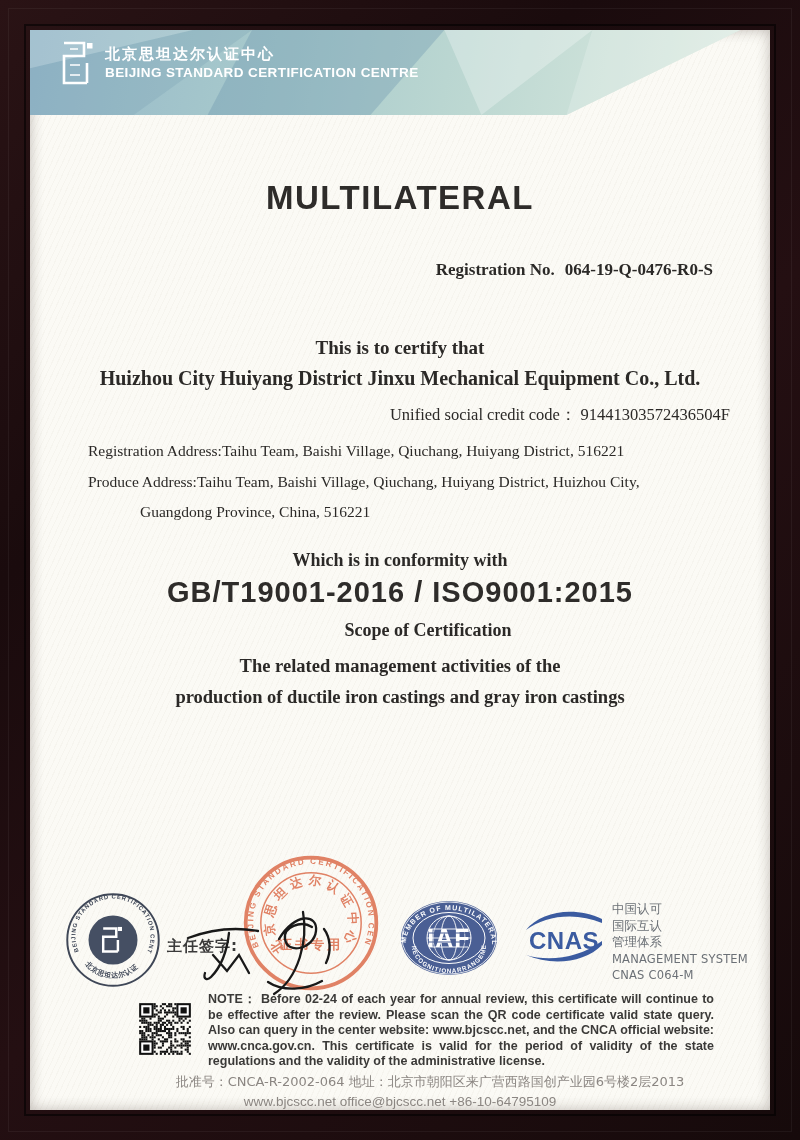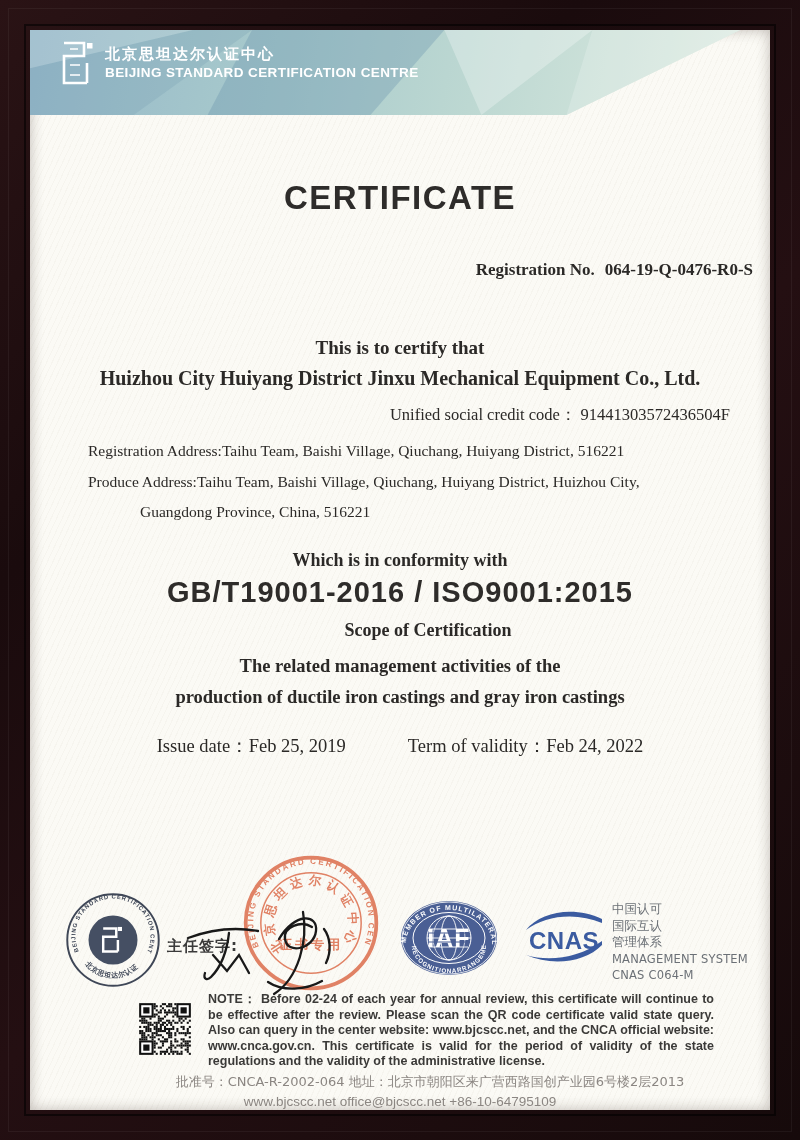--- a/index.html
+++ b/index.html
@@ -46,21 +46,21 @@
   .f4{background:rgba(110,150,175,0.22);clip-path:polygon(0 45%,22% 0,30% 0,14% 100%,0 100%);}
   .f5{background:rgba(255,255,255,0.14);clip-path:polygon(0 0,22% 0,0 45%);}
   .band-logo{left:30px;top:9px;display:flex;align-items:center;gap:11px;color:#fff;}
   .band-logo .cn{font-family:"DejaVu Sans","Liberation Sans",sans-serif;font-weight:bold;font-size:15px;letter-spacing:2px;line-height:1.25;}
   .band-logo .en{font-family:"Liberation Sans",sans-serif;font-weight:bold;font-size:13.5px;letter-spacing:0.4px;line-height:1.3;}
   
   .title{left:0;top:149px;width:740px;text-align:center;
     font-family:"Liberation Sans",sans-serif;font-weight:bold;
     font-size:33px;line-height:37px;letter-spacing:1.5px;color:#2e2c2a;}
   .reg-line{left:0;top:230px;width:683px;text-align:right;
-    font-weight:bold;font-size:17px;color:#2b2927;padding-left:40px;}
+    font-weight:bold;font-size:17px;color:#2b2927;}
   .reg-line .sp{display:inline-block;width:10px;}
   .certify-intro{left:0;top:307px;width:740px;text-align:center;font-weight:bold;font-size:19px;color:#2b2927;}
   .company{left:0;top:337px;width:740px;text-align:center;font-weight:bold;font-size:20px;color:#2b2927;}
   .credit{left:0;top:374px;width:700px;text-align:right;font-size:16.5px;color:#2b2927;}
   .addr1{left:58px;top:412px;font-size:15.5px;color:#2b2927;}
   .addr2{left:58px;top:443px;font-size:15.5px;color:#2b2927;}
   .addr3{left:110px;top:473px;font-size:15.5px;color:#2b2927;}
   .conf-intro{left:0;top:520px;width:740px;text-align:center;font-weight:bold;font-size:18px;color:#2b2927;}
   .standard{left:0;top:546px;width:740px;text-align:center;
     font-family:"Liberation Sans",sans-serif;font-weight:bold;font-size:29px;letter-spacing:1px;color:#2e2c2a;}
@@ -111,21 +111,21 @@
       <rect x="27" y="4" width="5.5" height="5.5" fill="#ffffff"></rect>
       <path d="M 10,10 H 18 M 10,26 H 20 M 10,36 H 20" stroke="#ffffff" stroke-width="1.6" fill="none"></path>
     </svg>
     <div>
       <div class="cn">北京思坦达尔认证中心</div>
       <div class="en">BEIJING STANDARD CERTIFICATION CENTRE</div>
     </div>
   </div>
 
   <div class="abs title">
-    <div>CERTIFICATE</div>
+    <div>MULTILATERAL</div>
   </div>
 
   <div class="abs reg-line">
     <span>Registration  No.</span><span class="sp"></span><span>064-19-Q-0476-R0-S</span>
   </div>
 
   <div class="abs company">Huizhou City Huiyang District Jinxu Mechanical Equipment Co., Ltd.</div>
   <div class="abs certify-intro">This is to certify that</div>
   <div class="abs credit">
     <span>Unified social credit code：</span>&nbsp;<span>91441303572436504F</span>
@@ -133,28 +133,20 @@
   <div class="abs addr1">Registration Address:Taihu Team, Baishi Village, Qiuchang, Huiyang District, 516221</div>
   <div class="abs addr2">Produce Address:Taihu Team, Baishi Village, Qiuchang, Huiyang District, Huizhou City,</div>
   <div class="abs addr3">Guangdong Province, China, 516221</div>
 
   <div class="abs conf-intro">Which is in conformity with</div>
   <div class="abs standard">GB/T19001-2016 / ISO9001:2015</div>
   <div class="abs scope-h">Scope of Certification</div>
   <div class="abs scope1">The related management activities of the</div>
   <div class="abs scope2">production of ductile iron castings and gray iron castings</div>
 
-  <div class="abs dates">
-    <div>
-      <span>Issue date：</span><span>Feb 25, 2019</span>
-    </div>
-    <div>
-      <span>Term of validity：</span><span>Feb 24, 2022</span>
-    </div>
-  </div>
 
   <svg class="abs navy-seal" viewBox="0 0 120 120">
     <defs>
       <path id="nsTop" d="M 18,74 A 46,46 0 1 1 102,74"></path>
       <path id="nsBot" d="M 26,90 A 44,44 0 0 0 94,90"></path>
     </defs>
     <circle cx="60" cy="60" r="56" fill="none" stroke="#3f4757" stroke-width="2.4"></circle>
     <circle cx="60" cy="60" r="30" fill="#454f63"></circle>
     <text font-family="Liberation Sans, sans-serif" font-size="7.2" font-weight="bold" fill="#3f4757" letter-spacing="0.6">
       <textPath href="#nsTop" textLength="196">BEIJING STANDARD CERTIFICATION CENTRE</textPath>

